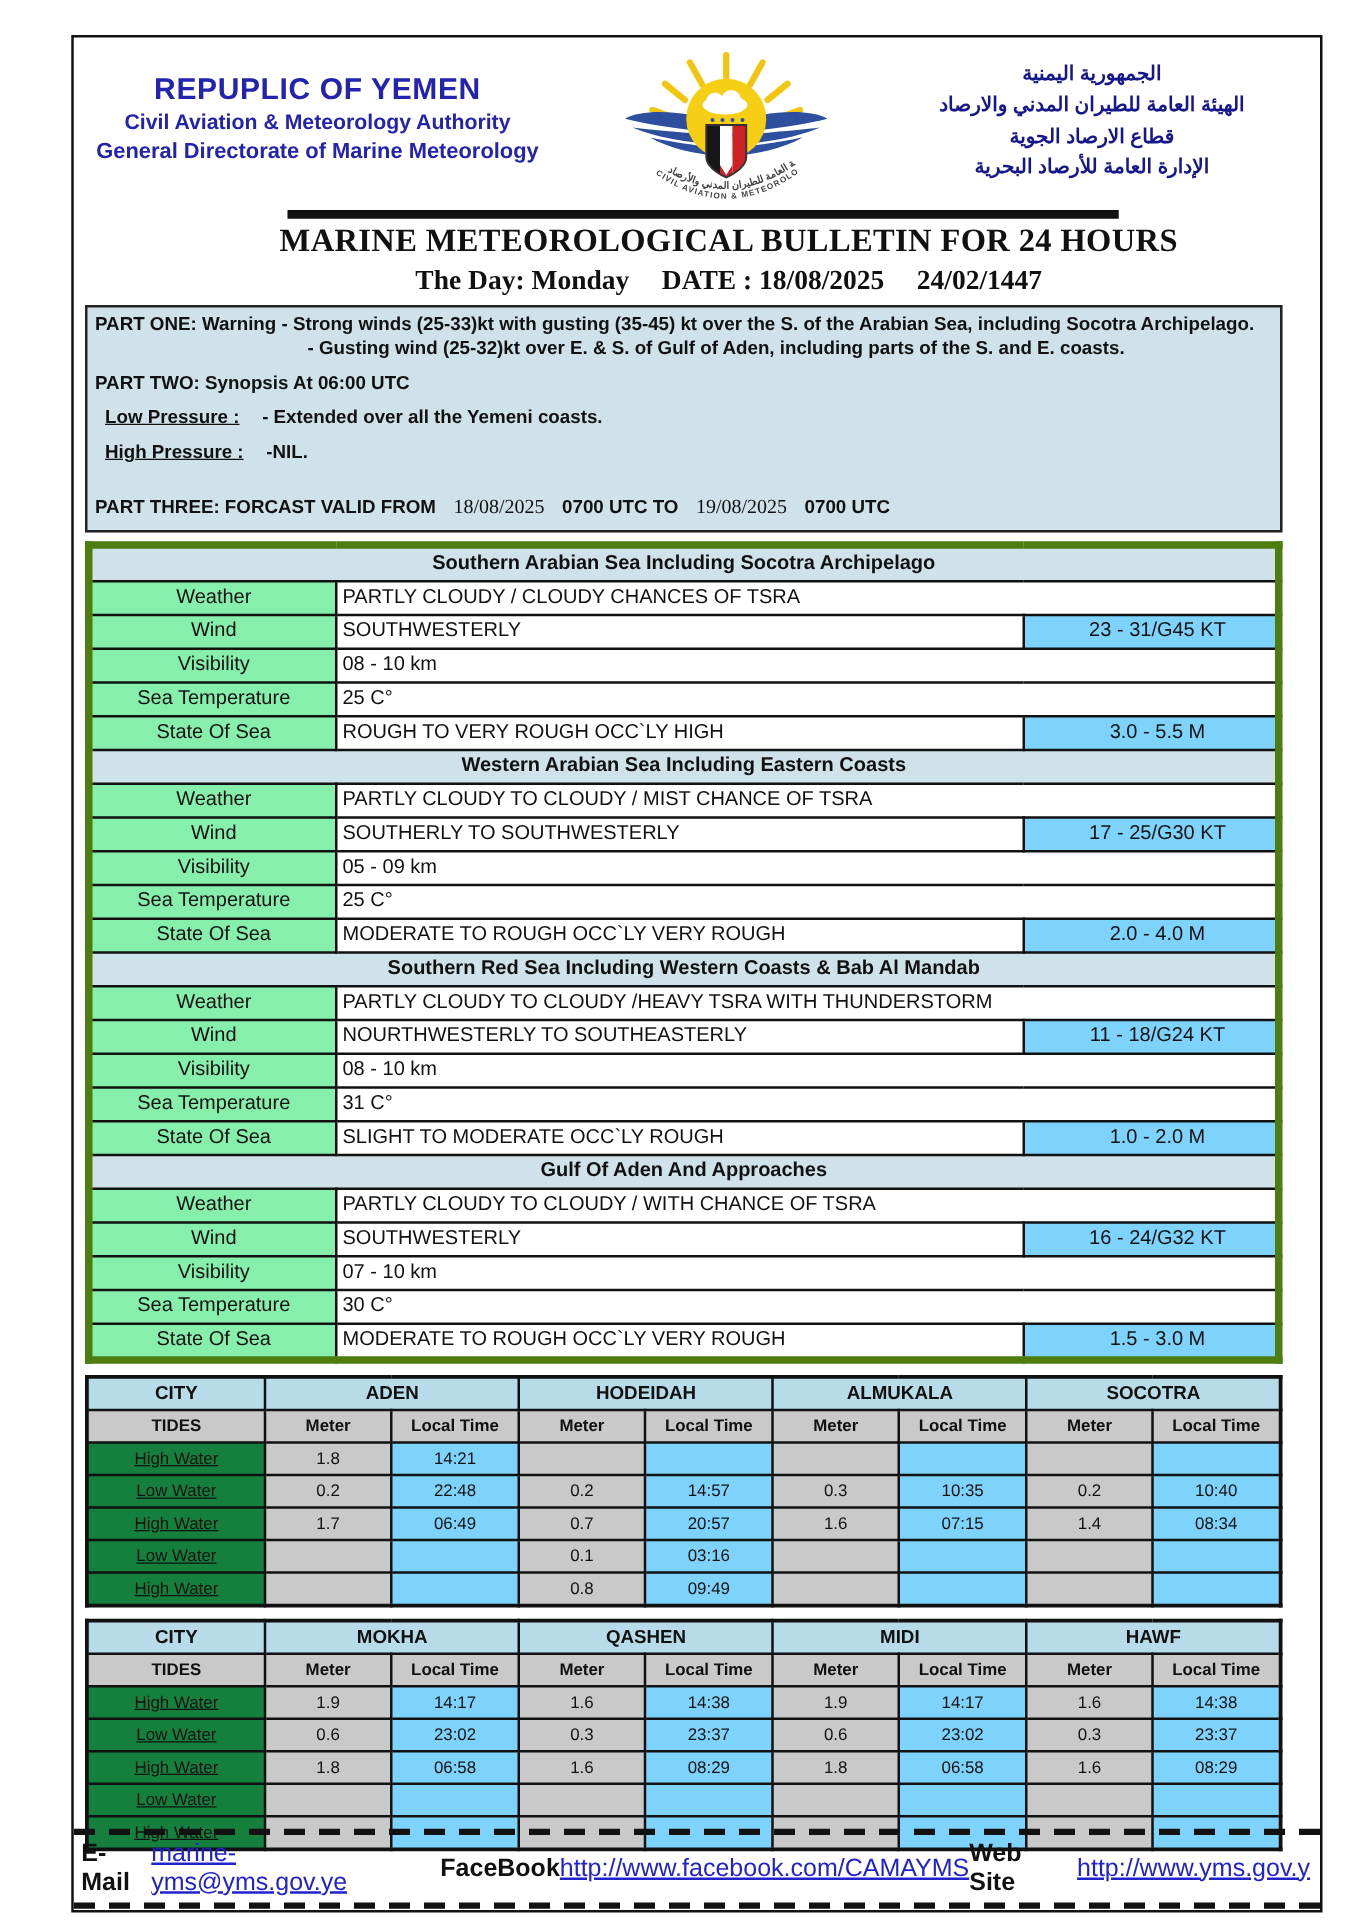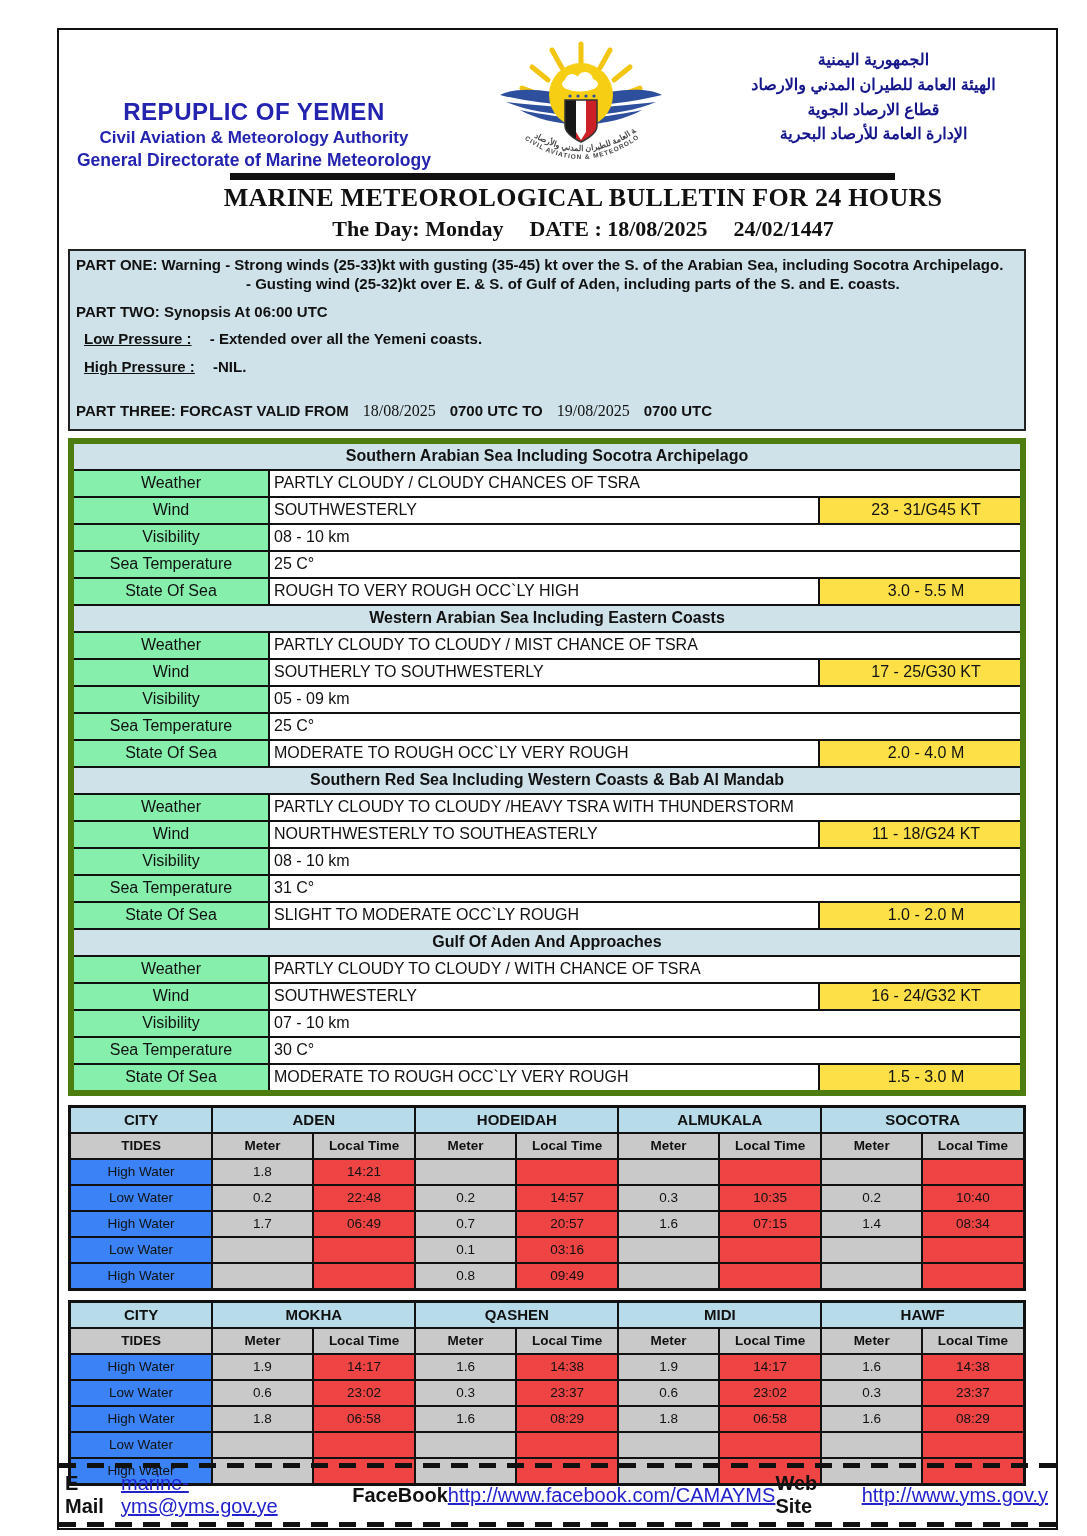--- a/index.html
+++ b/index.html
@@ -3,21 +3,21 @@
 <meta charset="utf-8">
 <style>
   html,body{margin:0;padding:0;background:#fff;}
   body{width:1087px;height:1536px;overflow:hidden;font-family:"Liberation Sans",sans-serif;color:#111;}
   .doc{position:absolute;left:57px;top:28px;width:1001px;height:1502px;border:2px solid #111;background:#fff;box-sizing:border-box;}
   .inner{padding:6px 30px 0 9px;}
 
   
   .hdr{display:flex;align-items:flex-start;margin-top:4px;}
   .org{width:372px;text-align:center;color:#2323b0;font-weight:bold;padding-top:18px;}
-  .org .l1{font-size:24px;letter-spacing:.5px;margin-top:40px;}
+  .org .l1{font-size:24px;letter-spacing:.5px;}
   .org .l2{font-size:17px;margin-top:2px;}
   .org .l3{font-size:17.5px;margin-top:2px;}
   .logoWrap{flex:1;display:flex;justify-content:center;}
   .arabic{width:305px;text-align:center;color:#17178c;font-weight:bold;font-size:16px;line-height:1.55;direction:rtl;padding-top:8px;}
 
   
   .bar{height:7px;background:#111;width:665px;margin:2px 0 3px 162px;}
   .titleZone{width:730px;margin-left:150px;text-align:center;font-family:"Liberation Serif",serif;font-weight:bold;}
   .title{font-size:26px;letter-spacing:.3px;}
   .dateline{font-size:22px;margin-top:3px;display:flex;justify-content:center;gap:26px;}
@@ -31,30 +31,30 @@
   .p3{margin-top:24px;display:flex;align-items:baseline;gap:14px;}
   .serifdate{font-family:"Liberation Serif",serif;font-weight:normal;font-size:16px;}
 
   
   table{border-collapse:collapse;width:100%;}
   .fc{margin-top:7px;border:6px solid #4d7c0f;}
   .fc td{border:2px solid #111;height:23px;padding:1px 4px;font-size:16px;}
   .fc .sec td{background:#cfe2e9;text-align:center;font-weight:bold;}
   .fc .lbl{background:#86efac;text-align:center;width:186px;}
   .fc .val{background:#fff;text-align:left;}
-  .fc .num{background:#fde047;text-align:center;width:180px;padding-left:16px;}
+  .fc .num{background:#7dd3fc;text-align:center;width:180px;padding-left:16px;}
 
   
   .tides{margin-top:9px;border:3px solid #111;}
   .tides td{border:2px solid #111;height:22px;padding:1px 3px;font-size:13.5px;text-align:center;}
   .tides .city{background:#b7dbe9;font-weight:bold;font-size:15px;}
   .tides .hdr2{background:#c9c9c9;font-weight:bold;}
-  .tides .rowlbl{background:#3b82f6;}
+  .tides .rowlbl{background:#15803d;text-decoration:underline;}
   .tides .m{background:#c9c9c9;}
-  .tides .t{background:#ef4444;}
+  .tides .t{background:#7dd3fc;}
 
   .sign{font-size:14px;font-weight:bold;text-align:right;padding-right:38px;margin-top:52px;}
 
   .footer{position:absolute;left:0;right:0;bottom:1px;}
   .dash{height:5px;background:repeating-linear-gradient(90deg,#111 0 17px,transparent 17px 28px);}
   .flinks{display:flex;align-items:center;padding:4px 8px 4px 6px;font-size:20px;}
   .flabel{font-weight:bold;color:#111;}
   .flink{color:#2222cc;text-decoration:underline;cursor:pointer;}
   .gap1{width:10px;} .gap2{width:60px;} .gap3{width:22px;}
   .flinks .spacer{flex:1;}

